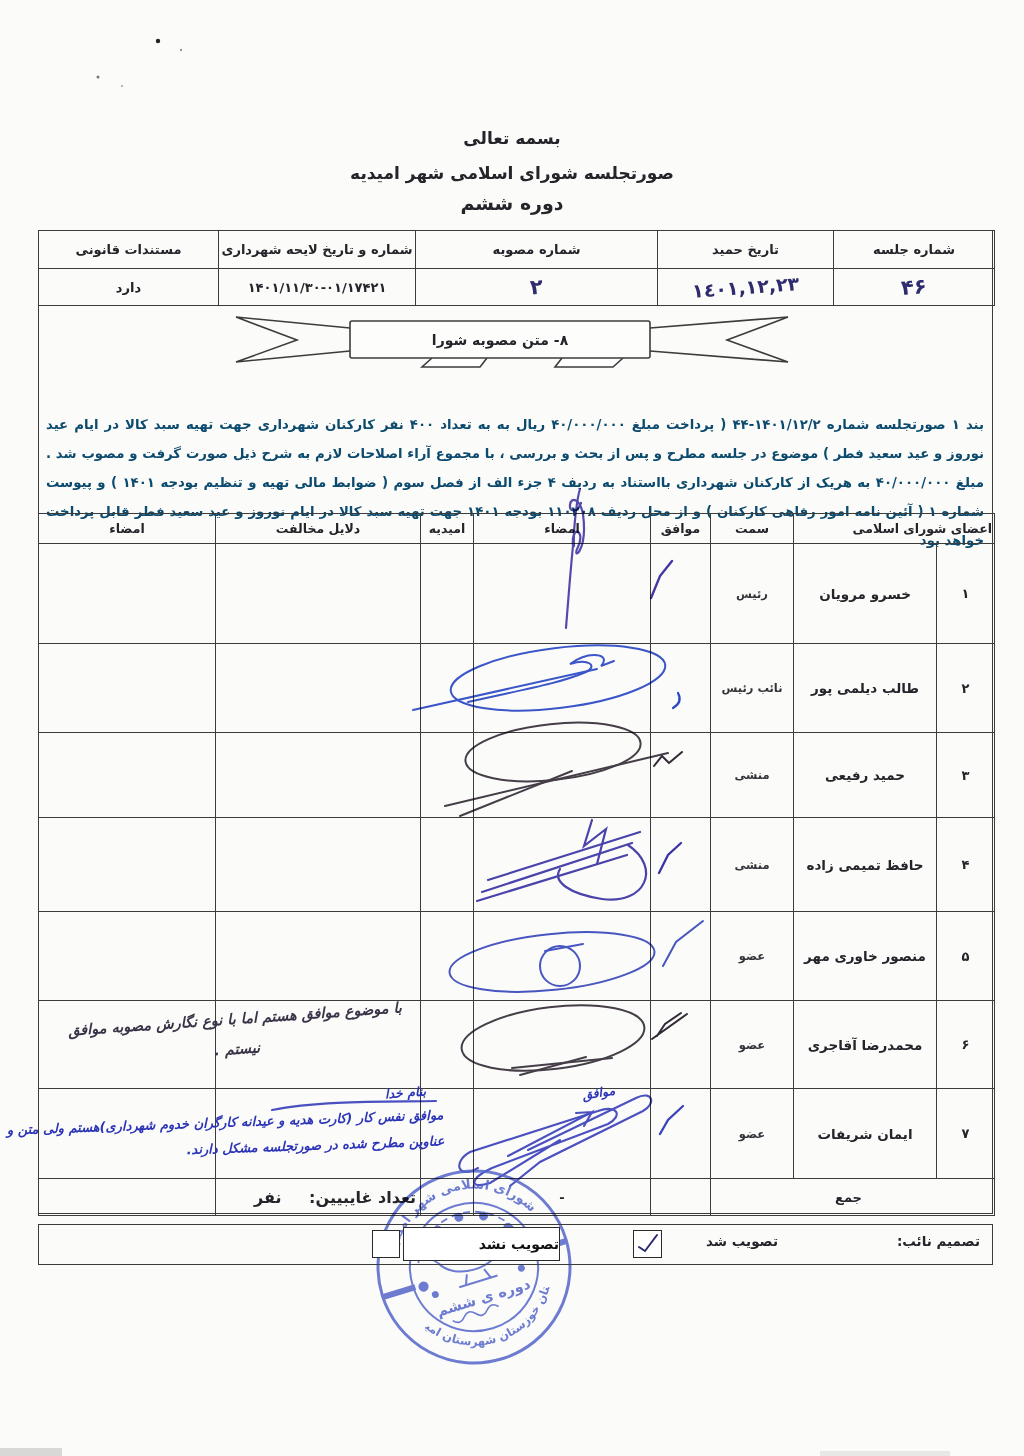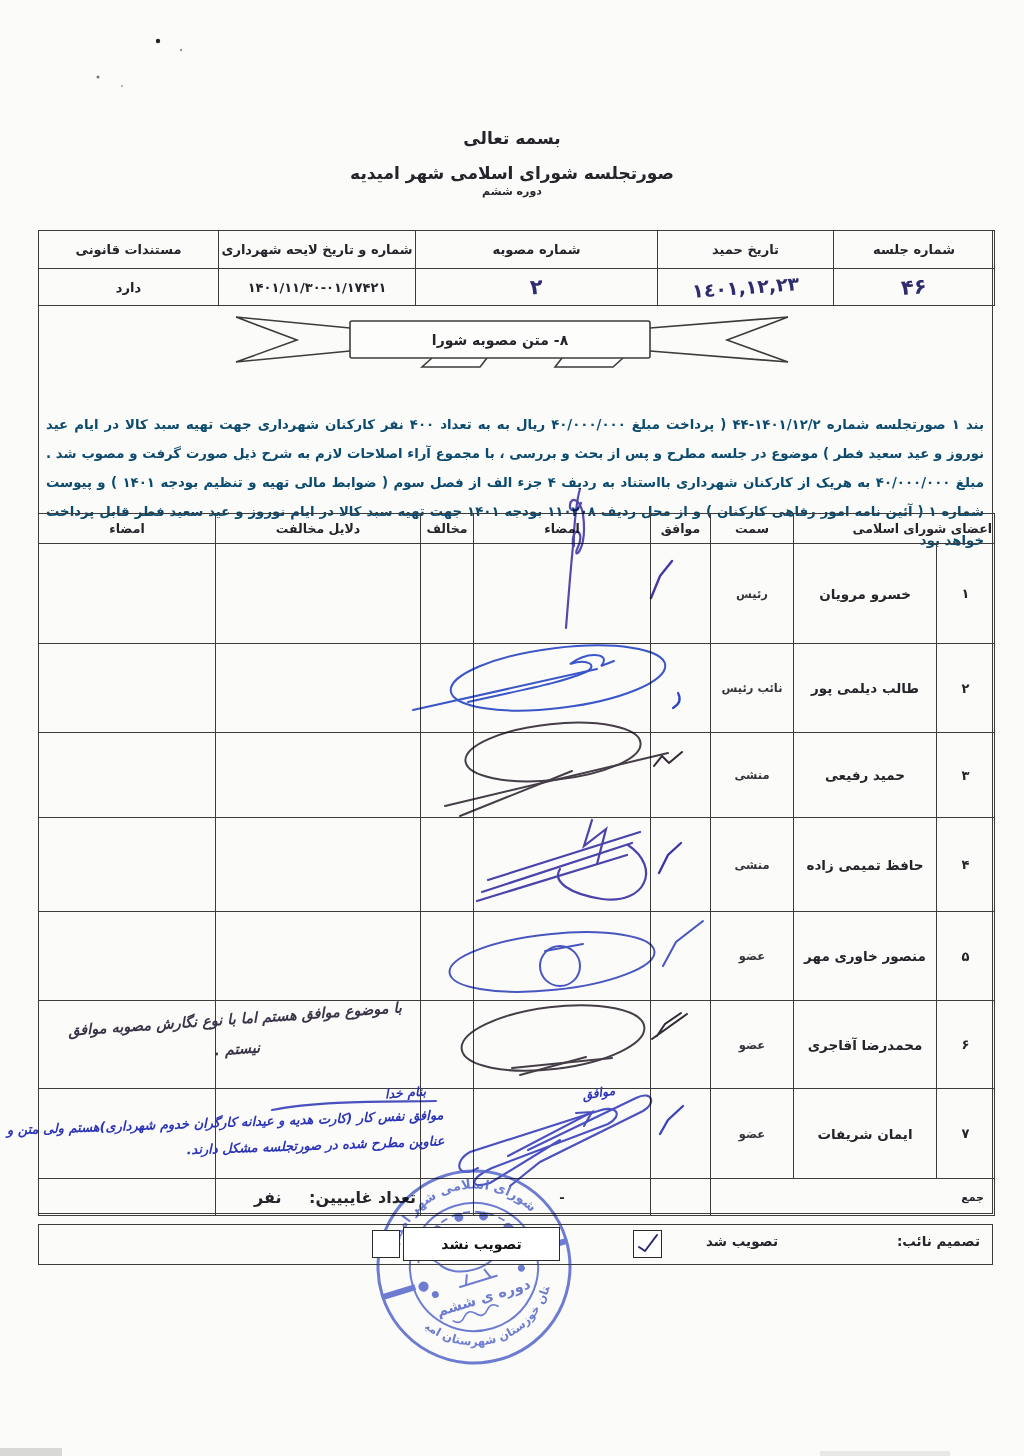--- a/index.html
+++ b/index.html
@@ -41,36 +41,36 @@
     line-height:26px;text-align:right;
   }
   .hw-small-blue{
     color:#2c35b8;font-size:12.5px;font-style:italic;font-weight:bold;
   }
   .checkbox{
     position:absolute;background:#fff;border:1.6px solid #2a2a2a;
   }
   .white-label{
     position:absolute;background:#fff;border:1.6px solid #2a2a2a;
-    display:flex;align-items:center;justify-content:center;
+    display:flex;align-items:center;
     font-weight:bold;font-size:14px;color:#111;
   }
   .decision-box{
     position:absolute;border:1.5px solid #3c3c3c;background:transparent;
     font-weight:bold;
   }
   svg.overlay{position:absolute;left:0;top:0;pointer-events:none;}
   .ink{mix-blend-mode:multiply;}
 </style>
 </head>
 <body>
 
 <div class="abs center-head t15" style="top:128px;">بسمه تعالی</div>
 <div class="abs center-head t15" style="top:163px;">صورتجلسه شورای اسلامی شهر امیدیه</div>
-<div class="abs center-head" style="top:185px;font-size:11px;">دوره ششم</div>
+<div class="abs center-head" style="top:192px;font-size:19px;">دوره ششم</div>
 
 <div class="abs outer-box" style="left:38px;top:230px;width:953px;height:982px;"></div>
 
 <table class="doc abs" style="left:38px;top:230px;width:956px;">
   <colgroup>
       <col style="width:161px">
       <col style="width:176px">
       <col style="width:242px">
       <col style="width:197px">
       <col style="width:180px">
@@ -116,21 +116,21 @@
       <col style="width:53px">
       <col style="width:205px">
       <col style="width:177px">
   </colgroup>
   <tbody>
       <tr style="height:30px;">
     <th colspan="2" style="font-size:12.5px;text-align:right;">اعضای شورای اسلامی</th>
     <th style="font-size:12.5px;margin-left:27px;">سمت</th>
     <th style="font-size:12.5px;">موافق</th>
     <th style="font-size:12.5px;">امضاء</th>
-    <th style="font-size:12.5px;">مخالف</th>
+    <th style="font-size:12.5px;">امیدیه</th>
     <th style="font-size:12.5px;">دلایل مخالفت</th>
     <th style="font-size:12.5px;">امضاء</th>
   </tr>
   <tr style="height:100px;">
     <td class="t13">۱</td>
     <td class="name-cell">خسرو مرویان</td>
     <td class="pos-cell">رئیس</td>
     <td></td>
         <td></td>
         <td></td>
@@ -191,21 +191,21 @@
     <td class="t13">۷</td>
     <td class="name-cell">ایمان شریفات</td>
     <td class="pos-cell">عضو</td>
     <td></td>
         <td></td>
         <td></td>
         <td></td>
         <td></td>
   </tr>
   <tr style="height:37px;">
-    <td colspan="3" style="text-align:right;padding-right:10px;font-size:11px;">جمع</td>
+    <td colspan="3" style="padding-right:10px;font-size:13px;">جمع</td>
     <td></td>
     <td class="t13">-</td>
     <td></td>
     <td style="text-align:right;padding-right:4px;">
       <span class="t12">تعداد غایبیین:</span>
       <span class="t12" style="display:inline-block;margin-right:22px;">نفر</span>
     </td>
     <td></td>
   </tr>
 </tbody>

